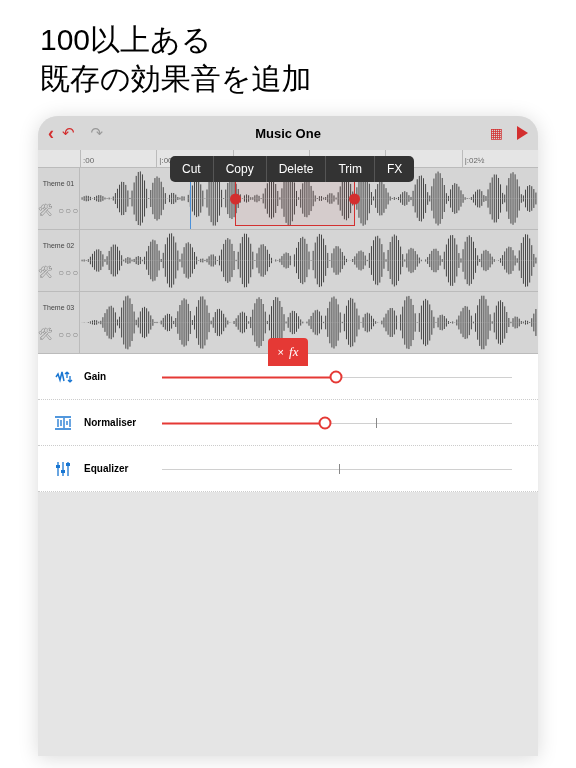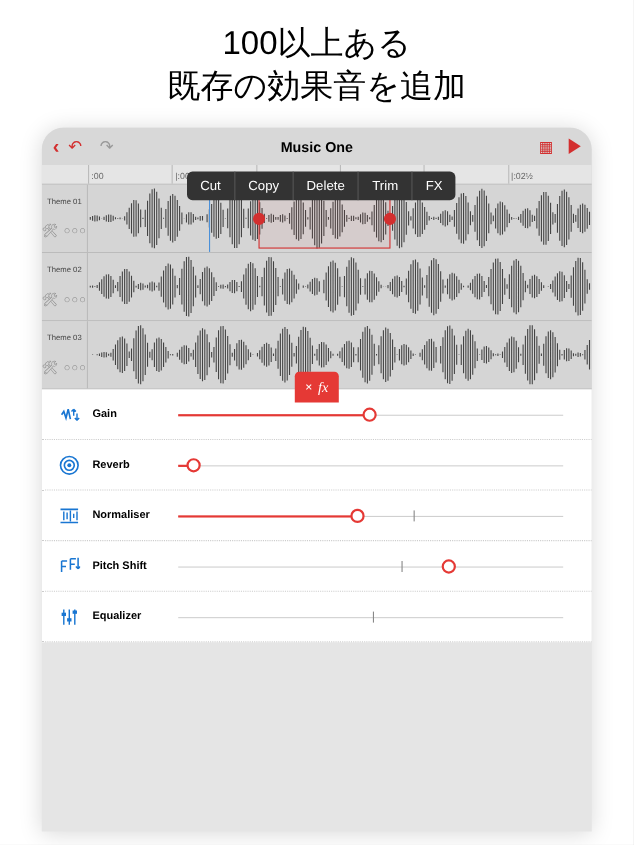--- a/index.html
+++ b/index.html
@@ -1,17 +1,17 @@
 <!DOCTYPE html>
 <html><head>
 <meta charset="utf-8">
 <style>
 *{margin:0;padding:0;box-sizing:border-box;font-family:-apple-system,sans-serif}
 body{width:576px;height:768px;background:#fff;overflow:hidden}
-.headline{text-align:center;padding:20px 40px 18px;font-size:30px;font-weight:500;line-height:1.3}
+.headline{text-align:left;padding:20px 40px 18px;font-size:30px;font-weight:500;line-height:1.3}
 .app{margin:0 38px;border-radius:20px 20px 0 0;overflow:hidden;box-shadow:0 2px 20px rgba(0,0,0,.15);background:#e5e5e5;height:640px}
 .tbar{height:34px;background:#d8d8d8;display:flex;align-items:center;padding:0 10px;position:relative}
 .tbar .back{color:#d32f2f;font-size:18px;font-weight:bold;cursor:pointer}
 .tbar .ur{color:#999;margin:0 8px;font-size:15px}
 .tbar .undo{color:#d32f2f}
 .tbar .title{position:absolute;left:50%;transform:translateX(-50%);font-size:13px;font-weight:bold}
 .tbar .r{margin-left:auto;display:flex;gap:14px;align-items:center}
 .tbar .save{color:#d32f2f;font-size:14px}
 .tbar .play{width:0;height:0;border-left:11px solid #d32f2f;border-top:7px solid transparent;border-bottom:7px solid transparent}
 .ed{position:relative;background:#d5d5d5}
@@ -150,58 +150,30 @@
     <div class="fxl">Gain</div>
     <div class="fxs">
             <div class="tr"></div>
             <div class="fl" style="width:48%"></div>
             <div class="kn" style="left:48%"></div>
           </div>
         </div>
         <div class="fxr">
           <div class="fxi">
             <svg width="20" height="20" viewBox="0 0 20 20">
-              <circle cx="10" cy="10" r="8" stroke="#1976d2" fill="none" stroke-width="1.5"></circle>
-              <circle cx="10" cy="10" r="4.5" stroke="#1976d2" fill="none" stroke-width="1.5"></circle>
-              <circle cx="10" cy="10" r="1.8" fill="#1976d2"></circle>
-            </svg>
-          </div>
-    <div class="fxl">Reverb</div>
-    <div class="fxs">
-            <div class="tr"></div>
-            <div class="fl" style="width:4%"></div>
-            <div class="kn" style="left:4%"></div>
-          </div>
-        </div>
-        <div class="fxr">
-          <div class="fxi">
-            <svg width="20" height="20" viewBox="0 0 20 20">
               <path d="M2 4 L18 4 M2 16 L18 16" stroke="#1976d2" stroke-width="1.5"></path>
               <path d="M5 6 L5 14 M8 7 L8 13 M11 5 L11 15 M14 8 L14 12 M17 6 L17 14" stroke="#1976d2" stroke-width="1.3"></path>
             </svg>
           </div>
     <div class="fxl">Normaliser</div>
     <div class="fxs">
             <div class="tr"></div>
             <div class="fl" style="width:45%"></div>
             <div class="kn" style="left:45%"></div>
             <div class="tk" style="left:59%"></div>
-          </div>
-        </div>
-        <div class="fxr">
-          <div class="fxi">
-            <svg width="20" height="20" viewBox="0 0 20 20">
-              <path d="M3 5 L3 15 M3 5 L8 5 M3 10 L7 10 M11 3 L11 13 M11 3 L16 3 M11 8 L15 8 M18 12 L18 2 M18 12 L16 10 M18 12 L20 10" stroke="#1976d2" fill="none" stroke-width="1.4"></path>
-            </svg>
-          </div>
-    <div class="fxl">Pitch Shift</div>
-    <div class="fxs">
-            <div class="tr"></div>
-            <div class="kn" style="left:68%"></div>
-            <div class="tk" style="left:56%"></div>
           </div>
         </div>
         <div class="fxr">
           <div class="fxi">
             <svg width="20" height="20" viewBox="0 0 20 20">
               <path d="M5 3 L5 17 M10 3 L10 17 M15 3 L15 17" stroke="#1976d2" stroke-width="1.3"></path>
               <rect x="3" y="6" width="4" height="3" fill="#1976d2"></rect>
               <rect x="8" y="11" width="4" height="3" fill="#1976d2"></rect>
               <rect x="13" y="4" width="4" height="3" fill="#1976d2"></rect>
             </svg>

